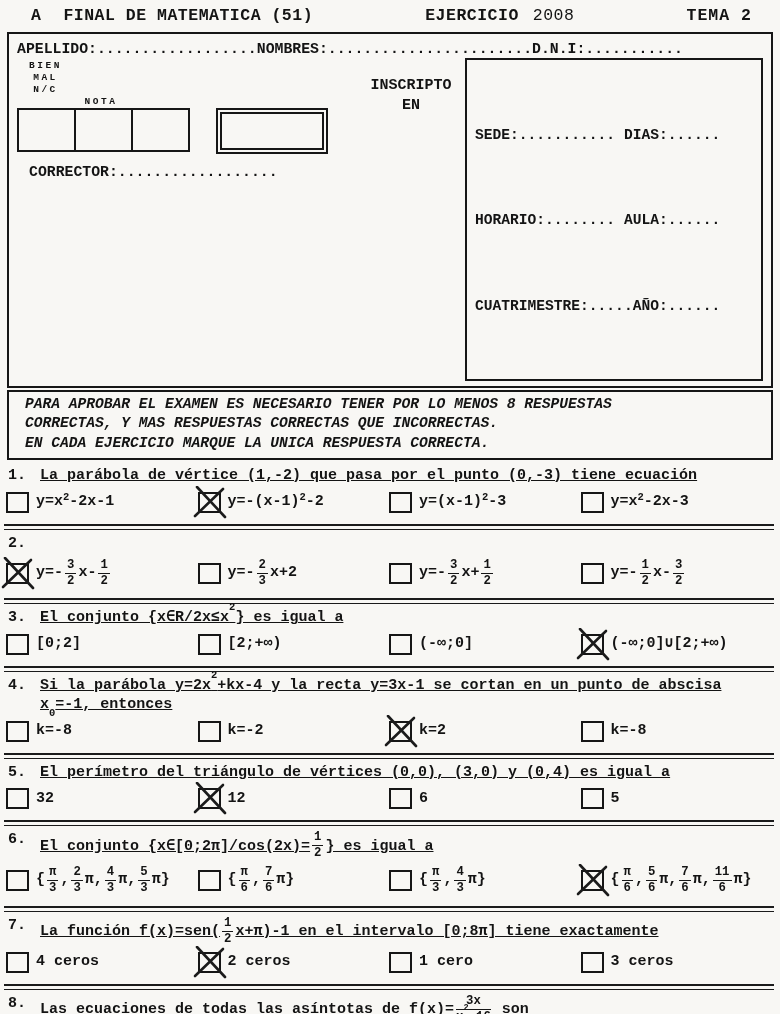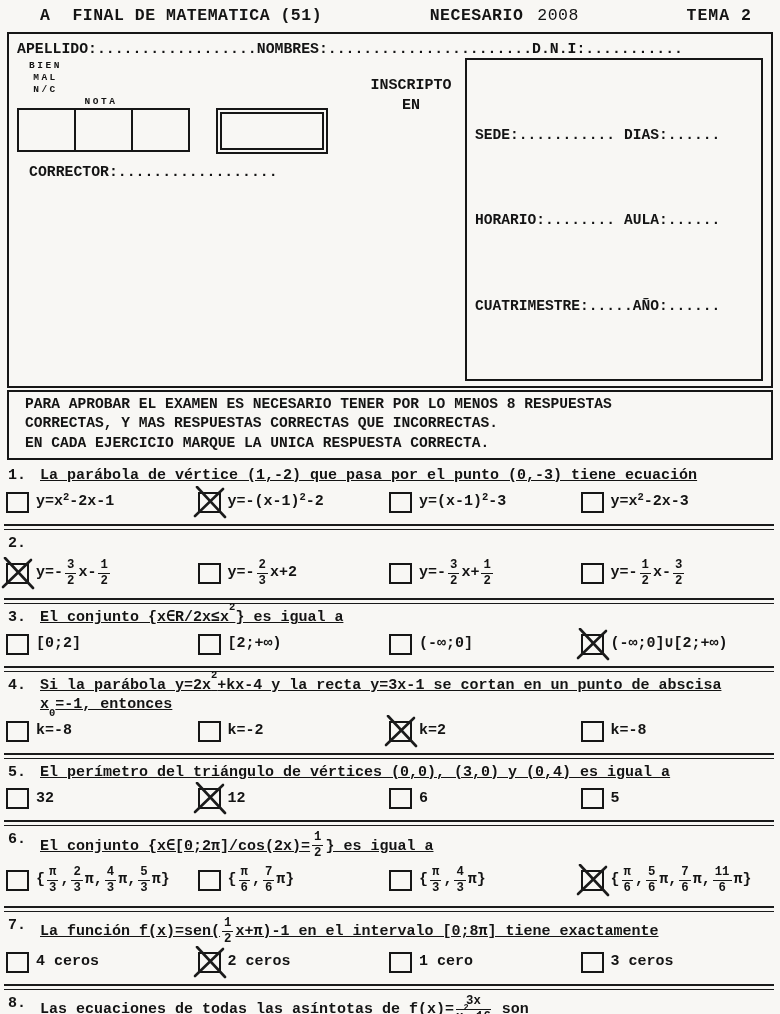--- a/index.html
+++ b/index.html
@@ -4,21 +4,21 @@
 <style>
   html,body{margin:0;padding:0;}
   body{
     width:780px;height:1014px;box-sizing:border-box;
     background:#f8f7f4;color:#141414;
     font-family:"Liberation Mono","DejaVu Sans Mono",monospace;
     font-weight:bold;font-size:15px;line-height:1.25;
     overflow:hidden;
   }
   
-  .title-row{display:flex;align-items:baseline;padding:6px 28px 2px 40px;font-size:16.5px;}
+  .title-row{display:flex;align-items:baseline;padding:6px 28px 2px 31px;font-size:16.5px;}
   .title-left{letter-spacing:.5px;}
   .exam-letter{margin-right:22px;}
   .title-mid{margin-left:auto;margin-right:auto;letter-spacing:.5px;}
   .date-year{font-weight:normal;margin-left:14px;}
   .title-right{letter-spacing:1px;}
   
   .info-box{border:2.5px solid #161616;margin:3px 7px 0;padding:6px 8px 5px;}
   .apellido-line{font-size:14.8px;white-space:nowrap;overflow:hidden;}
   .mid-row{display:flex;margin-top:2px;}
   .grade-area{width:340px;flex:0 0 auto;}
@@ -27,21 +27,21 @@
   .lbl-nota{width:112px;margin-left:28px;font-family:Liberation Mono, monospace;}
   .boxes-row{display:flex;align-items:flex-start;}
   .cells{display:flex;}
   .cell{width:55px;height:40px;border:2px solid #161616;margin-left:-2px;background:transparent;}
   .cell:first-child{margin-left:0;}
   .nota-box{width:100px;height:34px;border:6px double #161616;margin-left:26px;}
   .corrector-line{margin-top:9px;font-size:14.8px;padding-left:12px;}
   .inscripto{width:108px;text-align:center;margin-top:16px;line-height:1.35;flex:0 0 auto;}
   .sede-box{border:2px solid #161616;flex:1 1 auto;padding:4px 6px 2px 8px;font-size:14.6px;line-height:1.95;white-space:pre;margin-top:-2px;}
   
-  .instr-box{border:2.5px solid #161616;margin:2px 7px 0;padding:3px 18px 5px 16px;font-size:14.6px;line-height:1.32;}
+  .instr-box{border:2.5px solid #161616;margin:2px 7px 0;padding:3px 18px 5px 16px;font-size:14.6px;line-height:1.32;font-style:italic;}
   
   #questions{padding:2px 8px 0 6px;}
   .question{padding:5px 0 3px;}
   .q-head{position:relative;padding-left:34px;min-height:18px;}
   .q-num{position:absolute;left:2px;top:0;}
   .options{margin:6px 0 3px;}
   .options.grid{display:grid;grid-template-columns:25% 25% 25% 25%;}
   .option{display:flex;align-items:center;white-space:nowrap;}
   .checkbox{position:relative;display:inline-block;width:19px;height:17px;border:2px solid #161616;margin-right:7px;flex:0 0 auto;background:transparent;}
   .xmark{position:absolute;left:-7px;top:-8px;width:34px;height:33px;pointer-events:none;}
@@ -58,21 +58,21 @@
   .q-text .frac{vertical-align:middle;}
 </style>
 </head>
 <body>
 
 <header class="title-row">
   <span class="title-left">
     <span class="exam-letter">A</span><span>FINAL DE MATEMATICA (51)</span>
   </span>
   <span class="title-mid">
-    <span>NECESARIO</span><span class="date-year">2008</span>
+    <span>EJERCICIO</span><span class="date-year">2008</span>
   </span>
   <span class="title-right">TEMA 2</span>
 </header>
 
 <section class="info-box">
   <div class="apellido-line">APELLIDO:..................NOMBRES:.......................D.N.I:...........</div>
   <div class="mid-row">
     <div class="grade-area">
       <div class="labels-row">
         <span class="lbl">BIEN</span>

